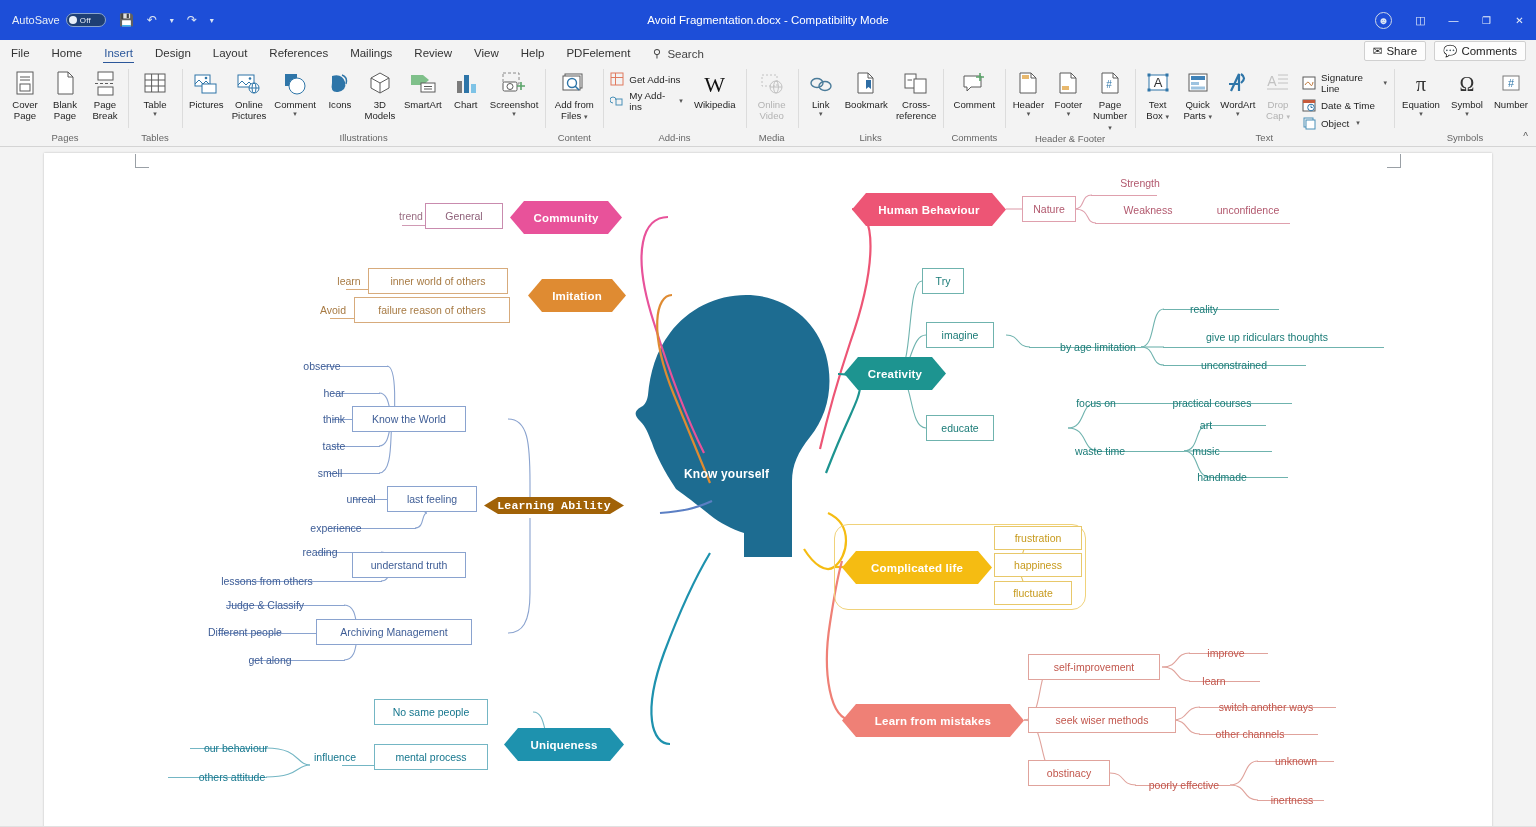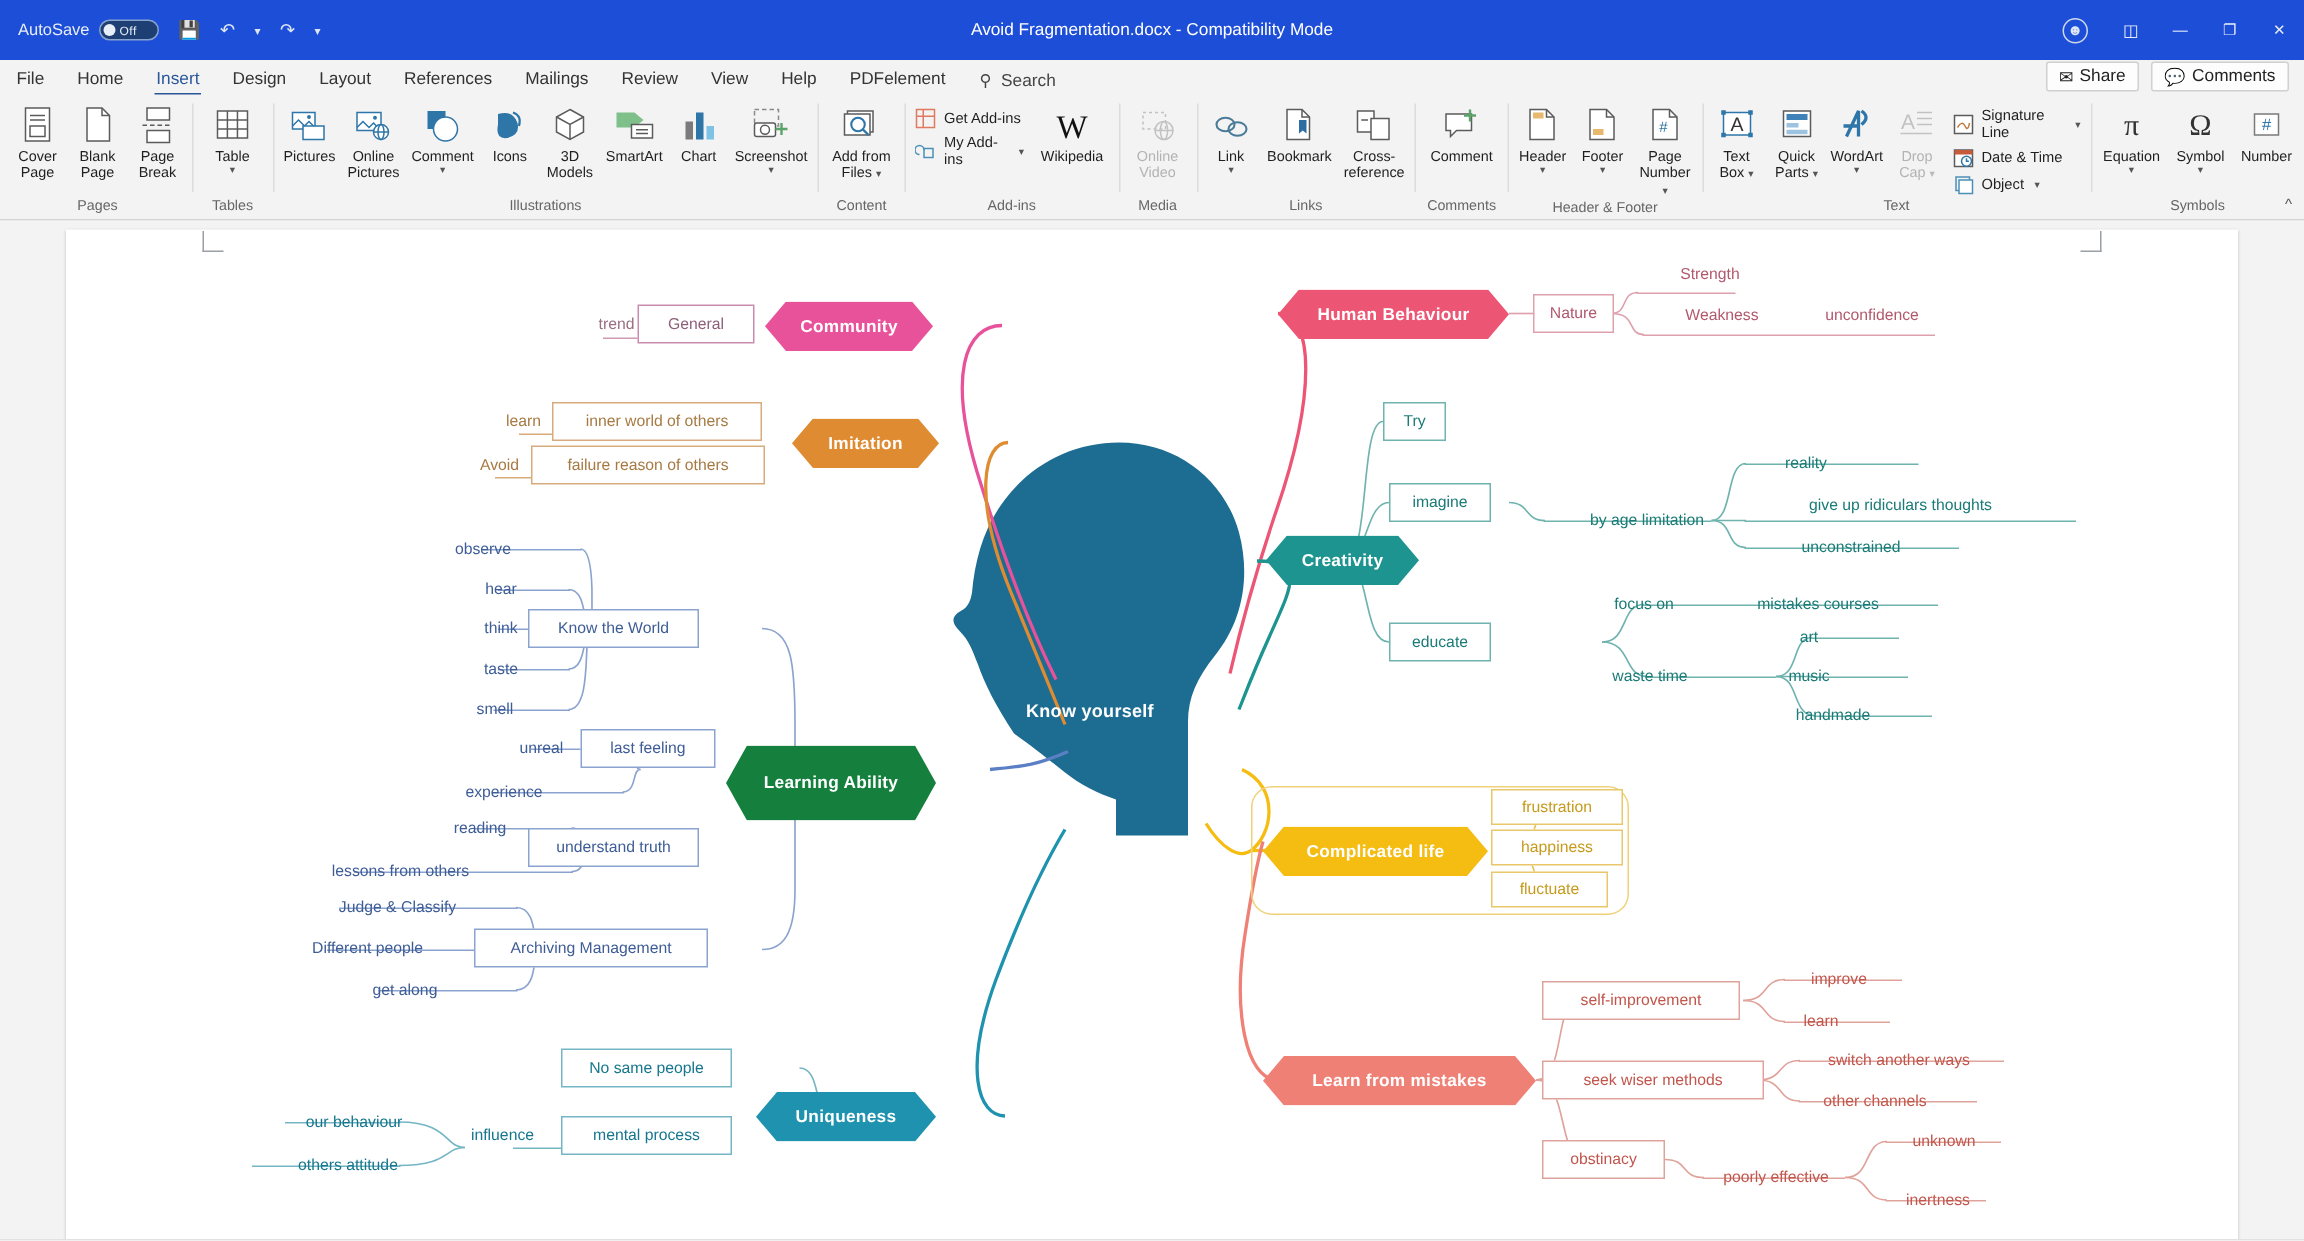--- a/index.html
+++ b/index.html
@@ -772,21 +772,21 @@
       <div class="node hex" style="left:466px; top:48px; width:112px; height:33px; background:#e8529a;">Community</div>
       <div class="node boxnode" style="left:381px; top:50px; width:78px; height:26px; border-color:#c98bae; color:#8d5f78;">General</div>
       <div class="node leaf" style="left:342px; top:54px; width:50px; height:17px; color:#9a6e83;">trend</div>
 
       <div class="node hex" style="left:484px; top:126px; width:98px; height:33px; background:#df8b32;">Imitation</div>
       <div class="node boxnode" style="left:324px; top:115px; width:140px; height:26px; border-color:#d7ab7c; color:#a77a43;">inner world of others</div>
       <div class="node boxnode" style="left:310px; top:144px; width:156px; height:26px; border-color:#d7ab7c; color:#a77a43;">failure reason of others</div>
       <div class="node leaf" style="left:278px; top:119px; width:54px; height:17px; color:#a77a43;">learn</div>
       <div class="node leaf" style="left:262px; top:148px; width:54px; height:17px; color:#a77a43;">Avoid</div>
 
-      <div class="node hex" style="left:440px; top:344px; width:140px; height:50px; background:#15803d;">Learning Ability</div>
+      <div class="node hex" style="left:440px; top:344px; width:140px; height:17px; background:#a16207;font-family:Liberation Mono, monospace;">Learning Ability</div>
 
       <div class="node boxnode" style="left:308px; top:253px; width:114px; height:26px; border-color:#8aa3cf; color:#3e5d96;">Know the World</div>
       <div class="node leaf" style="left:246px; top:204px; width:64px; height:17px; color:#3e5d96;">observe</div>
       <div class="node leaf" style="left:258px; top:231px; width:64px; height:17px; color:#3e5d96;">hear</div>
       <div class="node leaf" style="left:258px; top:257px; width:64px; height:17px; color:#3e5d96;">think</div>
       <div class="node leaf" style="left:258px; top:284px; width:64px; height:17px; color:#3e5d96;">taste</div>
       <div class="node leaf" style="left:254px; top:311px; width:64px; height:17px; color:#3e5d96;">smell</div>
 
       <div class="node boxnode" style="left:343px; top:333px; width:90px; height:26px; border-color:#8aa3cf; color:#3e5d96;">last feeling</div>
       <div class="node leaf" style="left:285px; top:337px; width:64px; height:17px; color:#3e5d96;">unreal</div>
@@ -818,21 +818,21 @@
       <div class="node boxnode" style="left:878px; top:115px; width:42px; height:26px; border-color:#6fb3ae; color:#1a7b77;">Try</div>
       <div class="node boxnode" style="left:882px; top:169px; width:68px; height:26px; border-color:#6fb3ae; color:#1a7b77;">imagine</div>
       <div class="node boxnode" style="left:882px; top:262px; width:68px; height:26px; border-color:#6fb3ae; color:#1a7b77;">educate</div>
 
       <div class="node leaf" style="left:1000px; top:185px; width:108px; height:17px; color:#1a7b77;">by age limitation</div>
       <div class="node leaf" style="left:1128px; top:147px; width:64px; height:17px; color:#1a7b77;">reality</div>
       <div class="node leaf" style="left:1128px; top:175px; width:190px; height:17px; color:#1a7b77;">give up ridiculars thoughts</div>
       <div class="node leaf" style="left:1128px; top:203px; width:124px; height:17px; color:#1a7b77;">unconstrained</div>
 
       <div class="node leaf" style="left:1010px; top:241px; width:84px; height:17px; color:#1a7b77;">focus on</div>
-      <div class="node leaf" style="left:1100px; top:241px; width:136px; height:17px; color:#1a7b77;">mistakes courses</div>
+      <div class="node leaf" style="left:1100px; top:241px; width:136px; height:17px; color:#1a7b77;">practical courses</div>
       <div class="node leaf" style="left:1012px; top:289px; width:88px; height:17px; color:#1a7b77;">waste time</div>
       <div class="node leaf" style="left:1130px; top:263px; width:64px; height:17px; color:#1a7b77;">art</div>
       <div class="node leaf" style="left:1130px; top:289px; width:64px; height:17px; color:#1a7b77;">music</div>
       <div class="node leaf" style="left:1130px; top:315px; width:96px; height:17px; color:#1a7b77;">handmade</div>
 
       <div class="round-frame" style="left:790px; top:371px; width:252px; height:86px; border-color:#f0d27a;"></div>
       <div class="node hex" style="left:798px; top:398px; width:150px; height:33px; background:#f5bc12;">Complicated life</div>
       <div class="node boxnode" style="left:950px; top:373px; width:88px; height:24px; border-color:#e8c86a; color:#c79a1c;">frustration</div>
       <div class="node boxnode" style="left:950px; top:400px; width:88px; height:24px; border-color:#e8c86a; color:#c79a1c;">happiness</div>
       <div class="node boxnode" style="left:950px; top:428px; width:78px; height:24px; border-color:#e8c86a; color:#c79a1c;">fluctuate</div>

